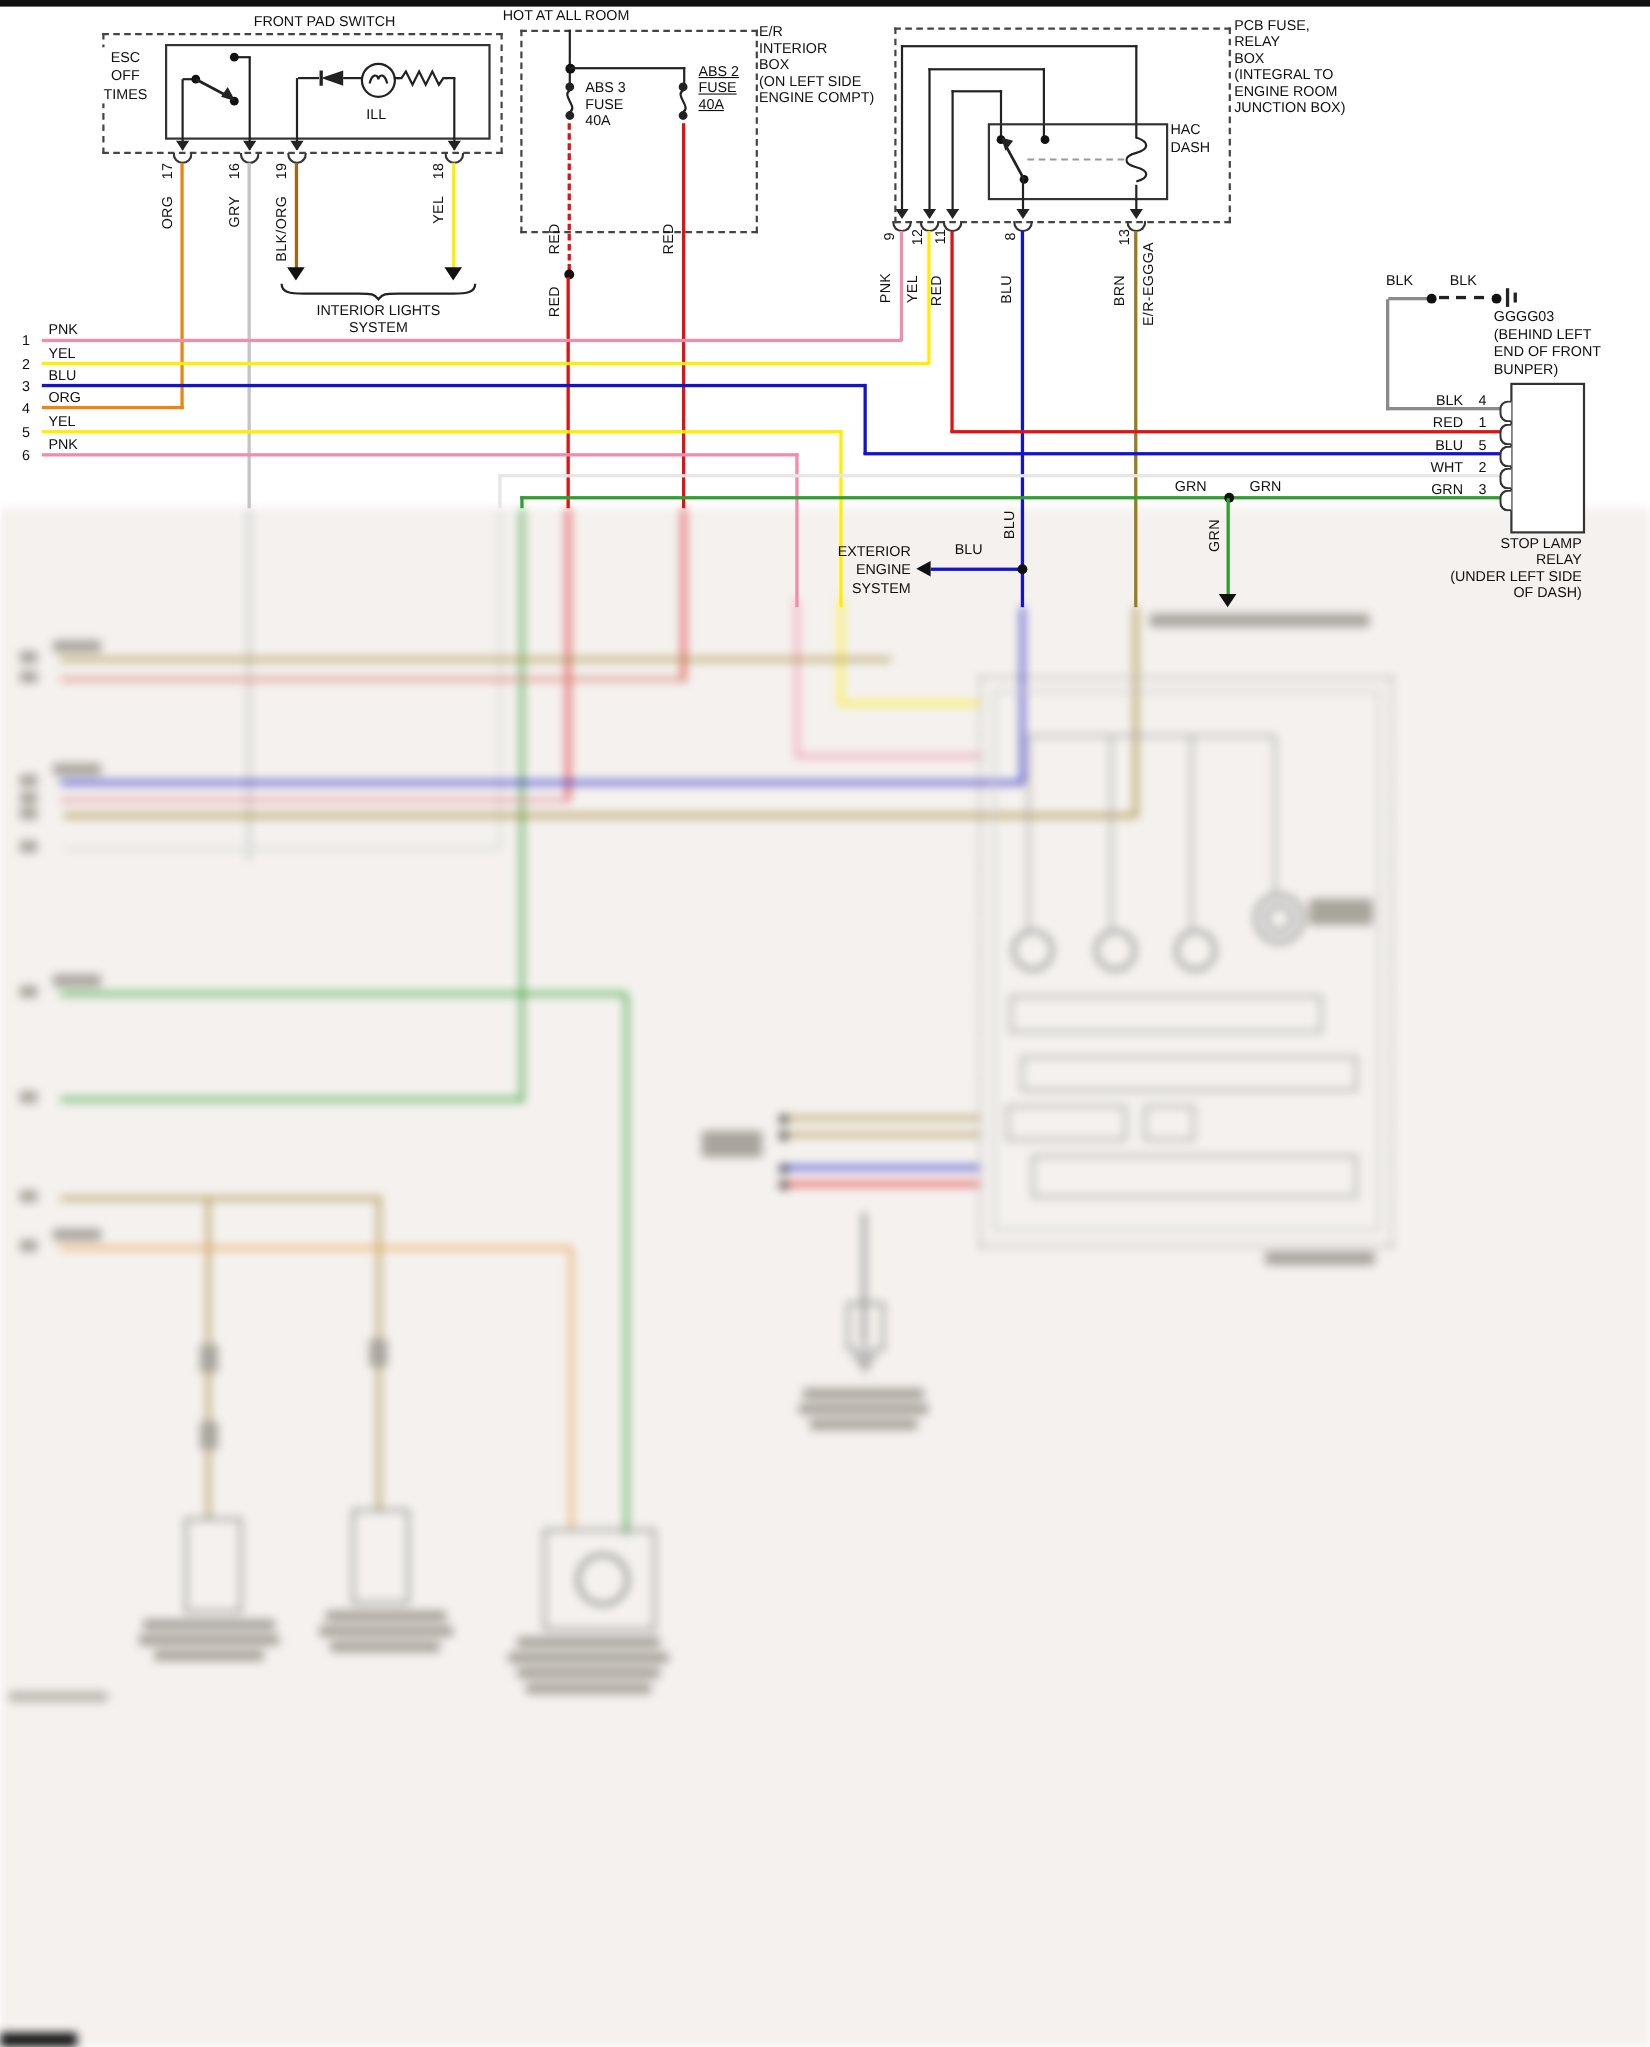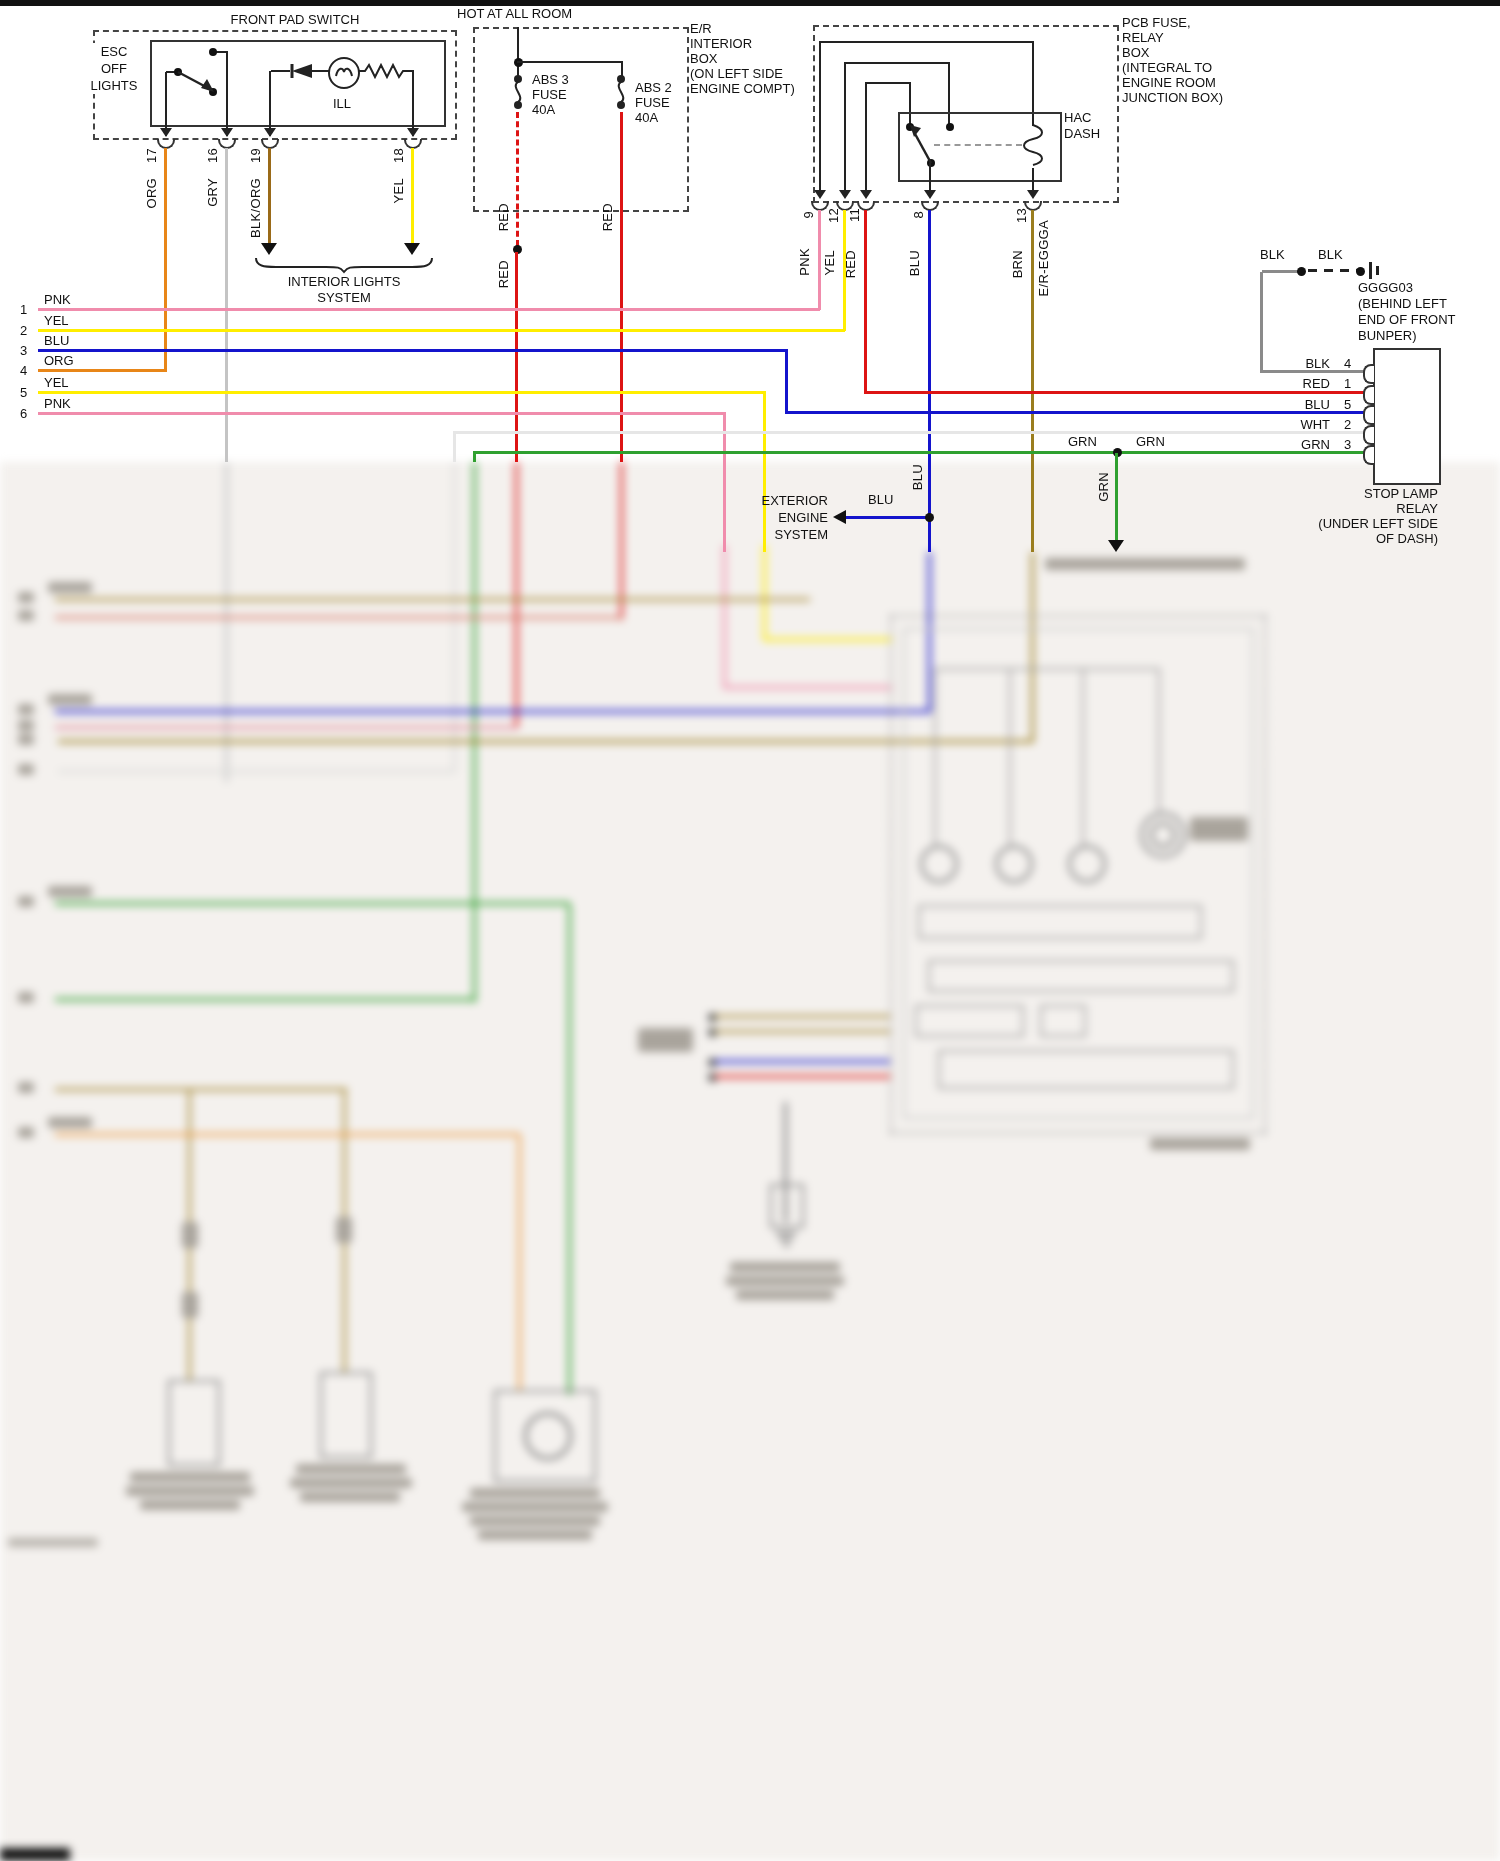--- a/index.html
+++ b/index.html
@@ -140,21 +140,21 @@
     <div class="abs" style="left:0;top:1386px;width:70px;height:13px;background:#111;"></div>
   </div>
 
   <div class="abs" style="left:0;top:0;width:1500px;height:6px;background:#111;"></div>
 
   <div class="txt ctr" style="left:195px;top:12px;width:200px;">FRONT PAD SWITCH</div>
   <div class="dbox" style="left:93px;top:30px;width:360px;height:106px;"></div>
   <div class="sbox" style="left:150px;top:40px;width:292px;height:83px;background:#fff;"></div>
   <div class="txt ctr" style="left:80px;top:43px;width:68px;line-height:17px;background:#fff;">ESC
 OFF
-LIGHTS</div>
+TIMES</div>
 
   <div class="wire" style="left:166px;top:71px;width:10px;height:2px;background:#222;"></div>
   <div class="wire" style="left:165px;top:72px;width:2px;height:64px;background:#222;"></div>
   <div class="wire" style="left:215px;top:51px;width:13px;height:2px;background:#222;"></div>
   <div class="wire" style="left:226px;top:52px;width:2px;height:84px;background:#222;"></div>
   <div class="dot" style="left:174px;top:68px;width:8px;height:8px;"></div>
   <div class="dot" style="left:209px;top:48px;width:8px;height:8px;"></div>
   <div class="dot" style="left:209px;top:88px;width:8px;height:8px;"></div>
   <svg class="abs" style="left:172px;top:66px;" width="46" height="30">
     <line x1="6" y1="6" x2="36" y2="22" stroke="#222" stroke-width="2.5"></line>
@@ -228,21 +228,21 @@
     <path d="M10 8 C 2 13, 18 23, 10 28" fill="none" stroke="#222" stroke-width="2"></path>
   </svg>
   <svg class="abs" style="left:611px;top:74px;" width="20" height="36">
     <circle cx="10" cy="5" r="4" fill="#222"></circle>
       <circle cx="10" cy="31" r="4" fill="#222"></circle>
     <path d="M10 8 C 2 13, 18 23, 10 28" fill="none" stroke="#222" stroke-width="2"></path>
   </svg>
   <div class="txt" style="left:532px;top:72px;width:70px;line-height:15px;">ABS 3
 FUSE
 40A</div>
-  <div class="txt" style="left:635px;top:80px;width:70px;line-height:15px;">ABS 2
+  <div class="txt" style="left:635px;top:57px;width:70px;line-height:15px;text-decoration:underline;">ABS 2
 FUSE
 40A</div>
 
   <div class="abs" style="left:516px;top:112px;width:0;height:134px;border-left:3px dashed var(--red);"></div>
   <div class="dot" style="left:513px;top:245px;"></div>
   <div class="wire" style="left:515px;top:252px;width:3px;height:210px;background:var(--red);"></div>
   <div class="wire" style="left:620px;top:112px;width:3px;height:350px;background:var(--red);"></div>
   <div class="vlbl" style="left:496px;top:203px;">RED</div>
   <div class="vlbl" style="left:496px;top:260px;">RED</div>
   <div class="vlbl" style="left:600px;top:203px;">RED</div>

